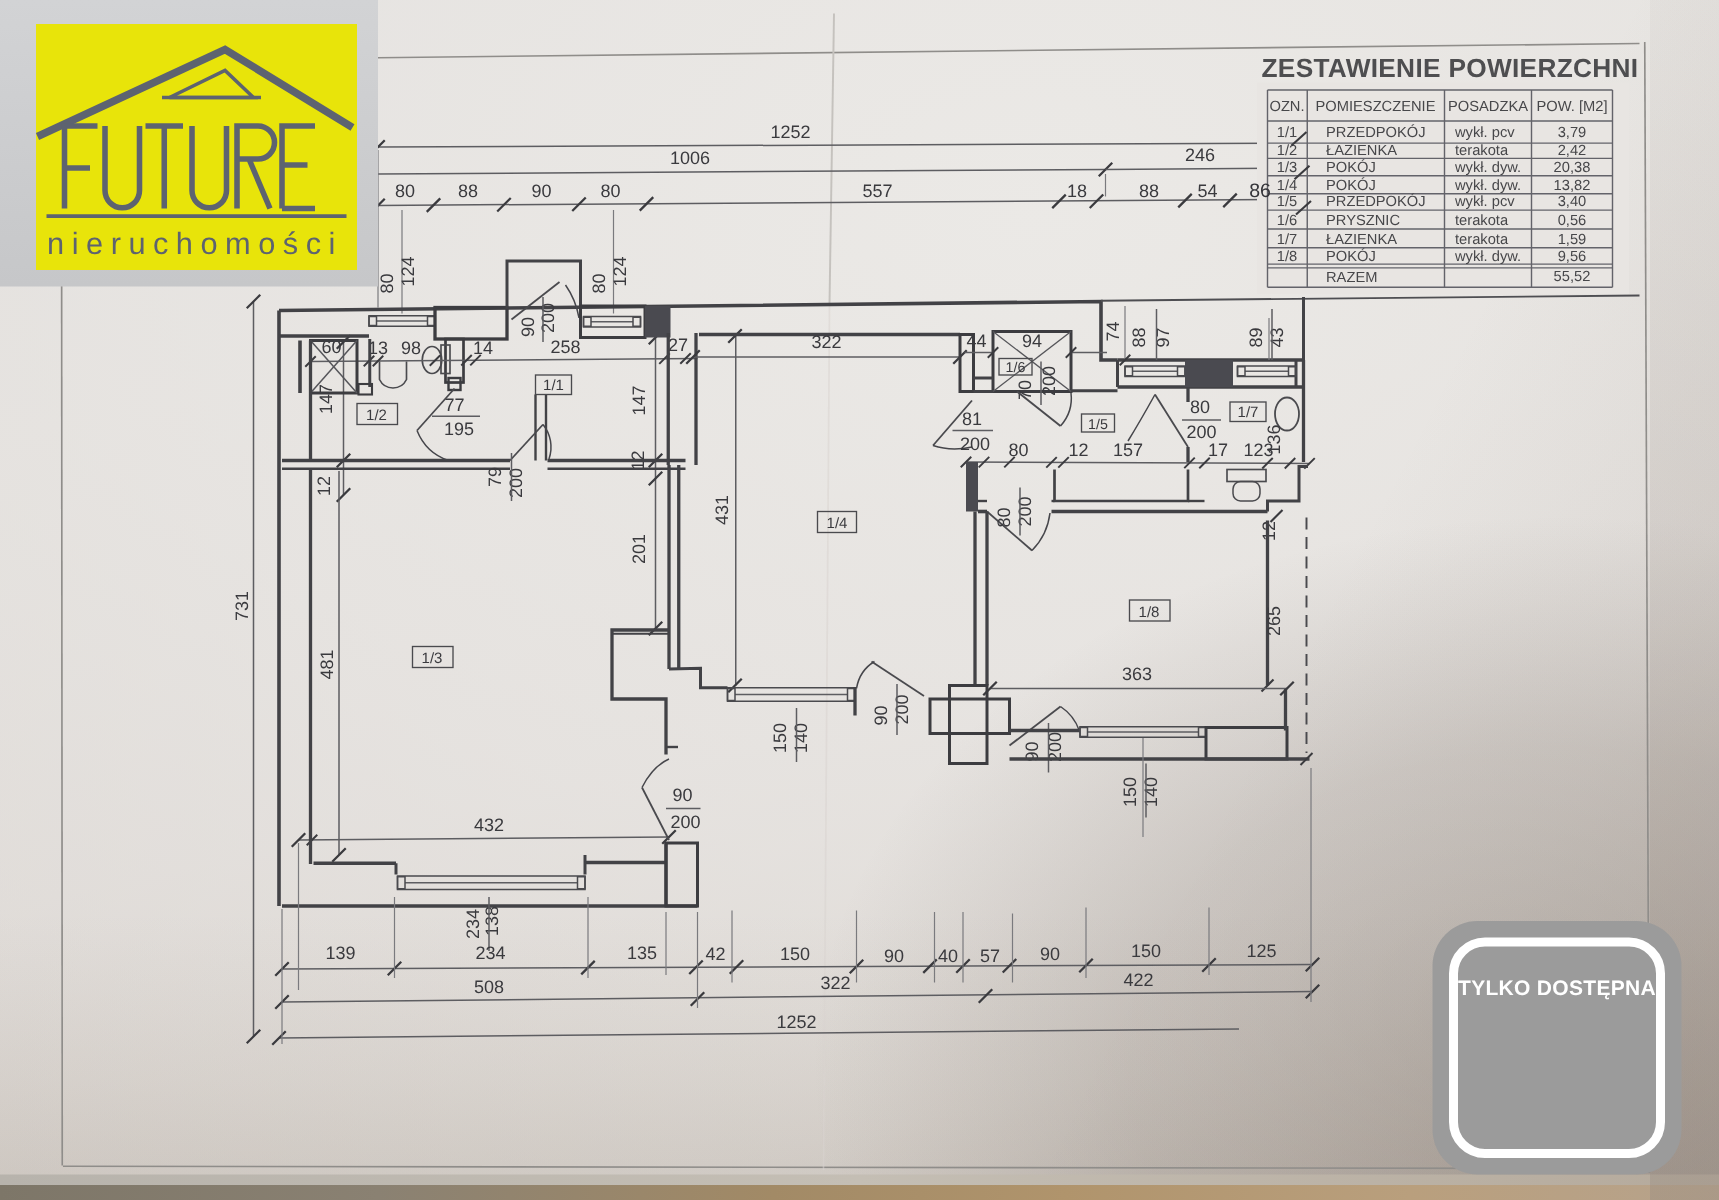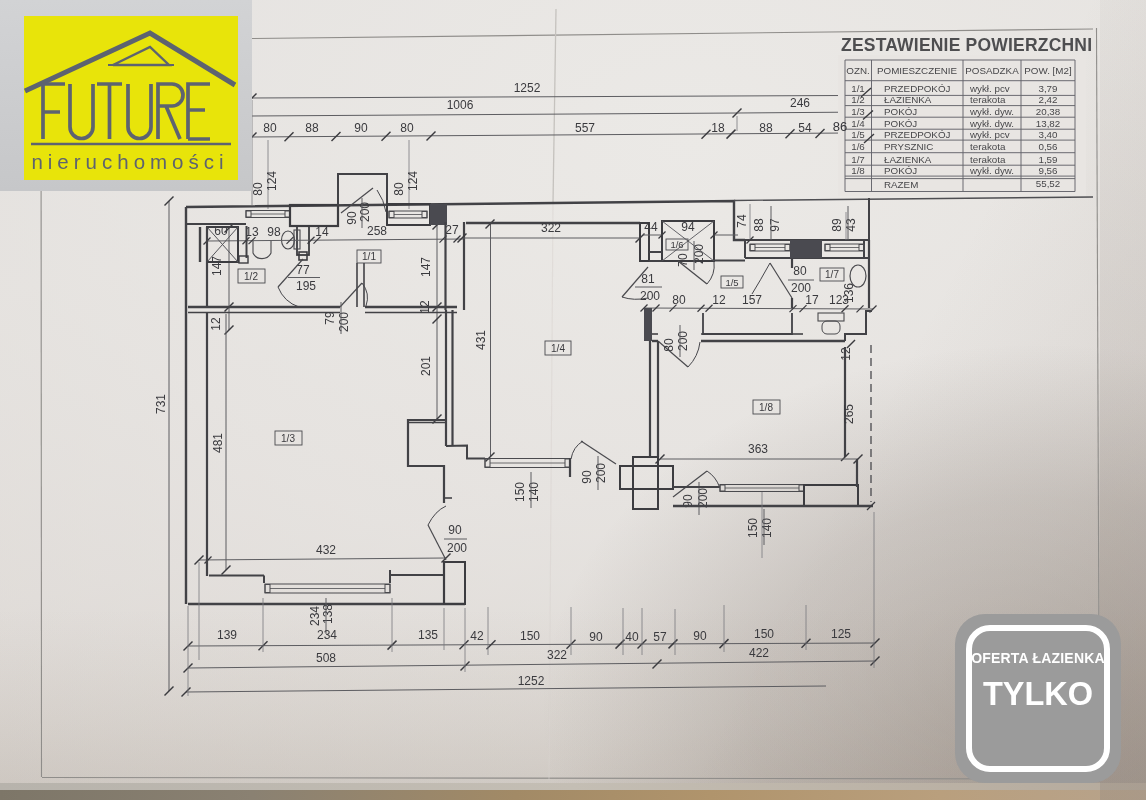--- a/index.html
+++ b/index.html
@@ -467,15 +467,14 @@
 <path d="M97,84 L122,84 M109.5,84 L109.5,139" stroke="#5d6370" stroke-width="3.7" fill="none" stroke-linecap="butt"></path>
 <path d="M128,84 L128,127 A11.5,11.5 0 0 0 151,127 L151,84" stroke="#5d6370" stroke-width="3.7" fill="none" stroke-linecap="butt"></path>
 <path d="M158,139 L158,84 L172,84 A11,11 0 0 1 172,106 L158,106 M166,106 L180,139" stroke="#5d6370" stroke-width="3.7" fill="none" stroke-linecap="butt"></path>
 <path d="M188,139 L188,84 L210,84 M188,110 L205,110 M188,139 L210,139" stroke="#5d6370" stroke-width="3.7" fill="none" stroke-linecap="butt"></path>
 <line x1="31" y1="144" x2="231" y2="144" stroke="#5d6370" stroke-width="2.5"></line>
 <text x="130" y="169" font-size="20.5" fill="#5d6370" text-anchor="middle" letter-spacing="5">nieruchomości</text>
   </svg>
 
   <div class="abs" style="left:955px;top:614px;width:166px;height:169px;background:#9b9b9b;border-radius:30px;"></div>
   <div class="abs" style="left:966px;top:625px;width:132px;height:135px;background:#9b9b9b;border:6px solid #ffffff;border-radius:24px;"></div>
-  <div class="abs" style="left:955px;top:650px;width:166px;text-align:center;color:#fff;font-weight:bold;font-size:14px;letter-spacing:.2px;white-space:nowrap;">OFERTA ŁAZIENKA</div>
-  <div class="abs" style="left:955px;top:676px;width:166px;text-align:center;color:#fff;font-weight:bold;font-size:32.5px;">TYLKO</div>
+  <div class="abs" style="left:955px;top:650px;width:166px;text-align:center;color:#fff;font-weight:bold;font-size:14px;letter-spacing:.2px;white-space:nowrap;">TYLKO DOSTĘPNA</div>
 </div>
 
 </body></html>

